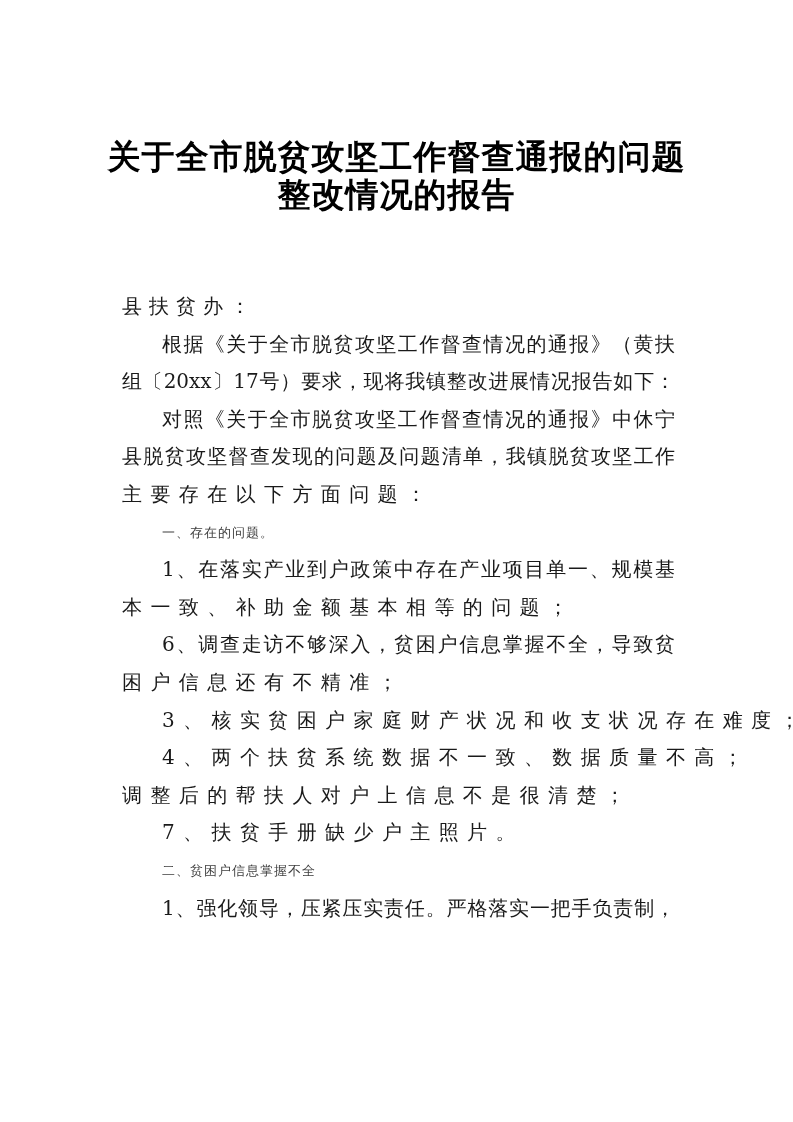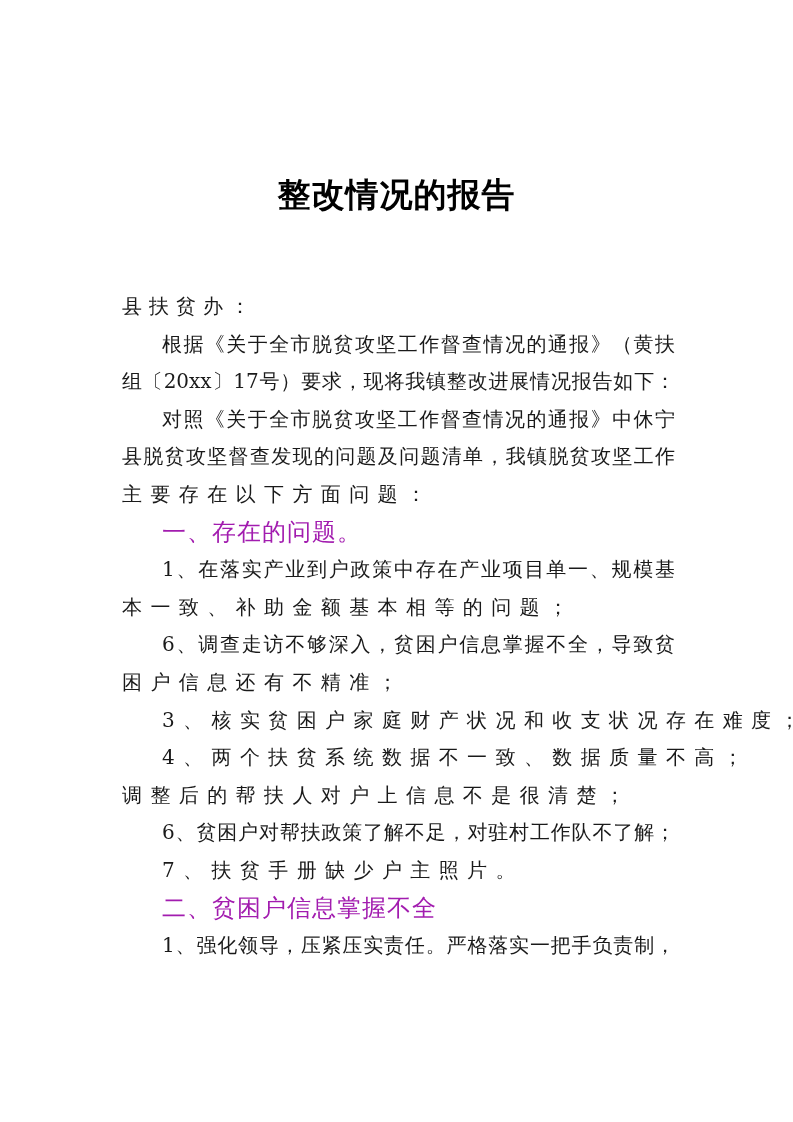--- a/index.html
+++ b/index.html
@@ -59,32 +59,33 @@
     }
     .line.last {
       text-align: left;
       text-align-last: left;
       letter-spacing: 8.4px;
     }
     .indent { padding-left: 40px; }
     .heading {
       font-family: "DejaVu Sans", sans-serif;
       font-weight: normal;
-      font-size: 24px;
+      font-size: 13px;
       letter-spacing: 1px;
-      color: #a21caf;
+      color: #404040;
       text-align: left;
       text-align-last: left;
     }
   </style>
 </head>
 <body>
 
 <div class="page">
 
+  <div class="title l1">关于全市脱贫攻坚工作督查通报的问题</div>
   <div class="title l2">整改情况的报告</div>
 
   <div class="body">
 
     <div class="line last" style="letter-spacing:7px;">县扶贫办：</div>
 
     <div class="line indent">根据《关于全市脱贫攻坚工作督查情况的通报》（黄扶</div>
     <div class="line">组〔20xx〕17号）要求，现将我镇整改进展情况报告如下：</div>
 
     <div class="line indent">对照《关于全市脱贫攻坚工作督查情况的通报》中休宁</div>
@@ -98,21 +99,20 @@
 
     <div class="line indent">6、调查走访不够深入，贫困户信息掌握不全，导致贫</div>
     <div class="line last">困户信息还有不精准；</div>
 
     <div class="line indent last">3、核实贫困户家庭财产状况和收支状况存在难度；</div>
 
     <div class="line indent last">4、两个扶贫系统数据不一致、数据质量不高；</div>
 
     <div class="line last">调整后的帮扶人对户上信息不是很清楚；</div>
 
-    <div class="line indent">6、贫困户对帮扶政策了解不足，对驻村工作队不了解；</div>
 
     <div class="line indent last">7、扶贫手册缺少户主照片。</div>
 
 
     <div class="line indent heading">二、贫困户信息掌握不全</div>
 
     <div class="line indent">1、强化领导，压紧压实责任。严格落实一把手负责制，</div>
 
   </div>
 </div>

